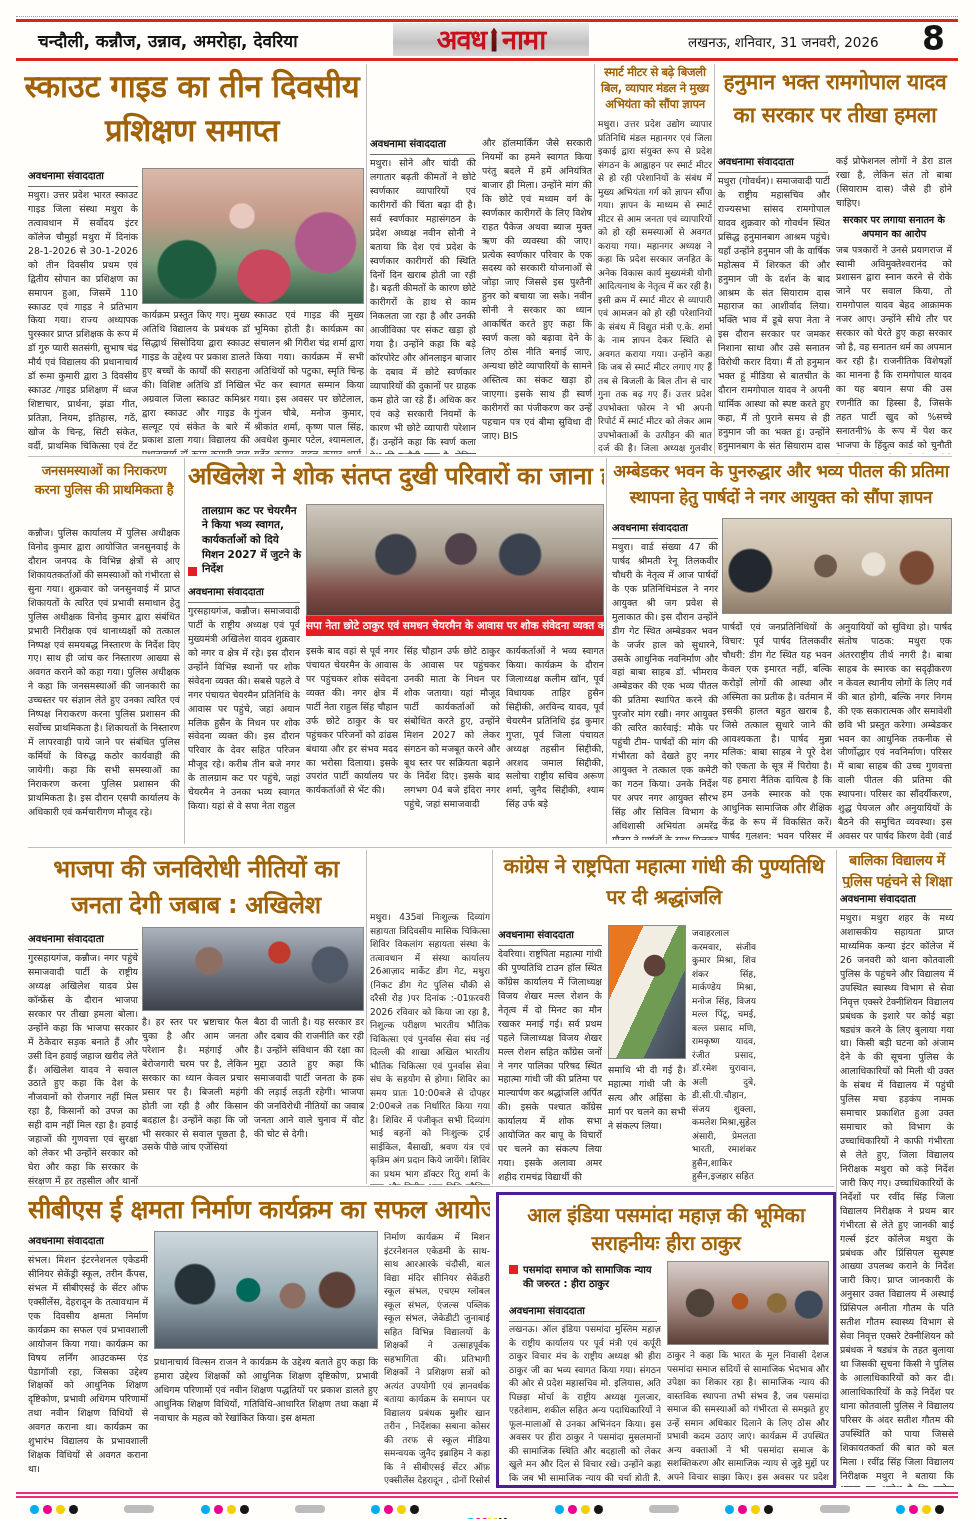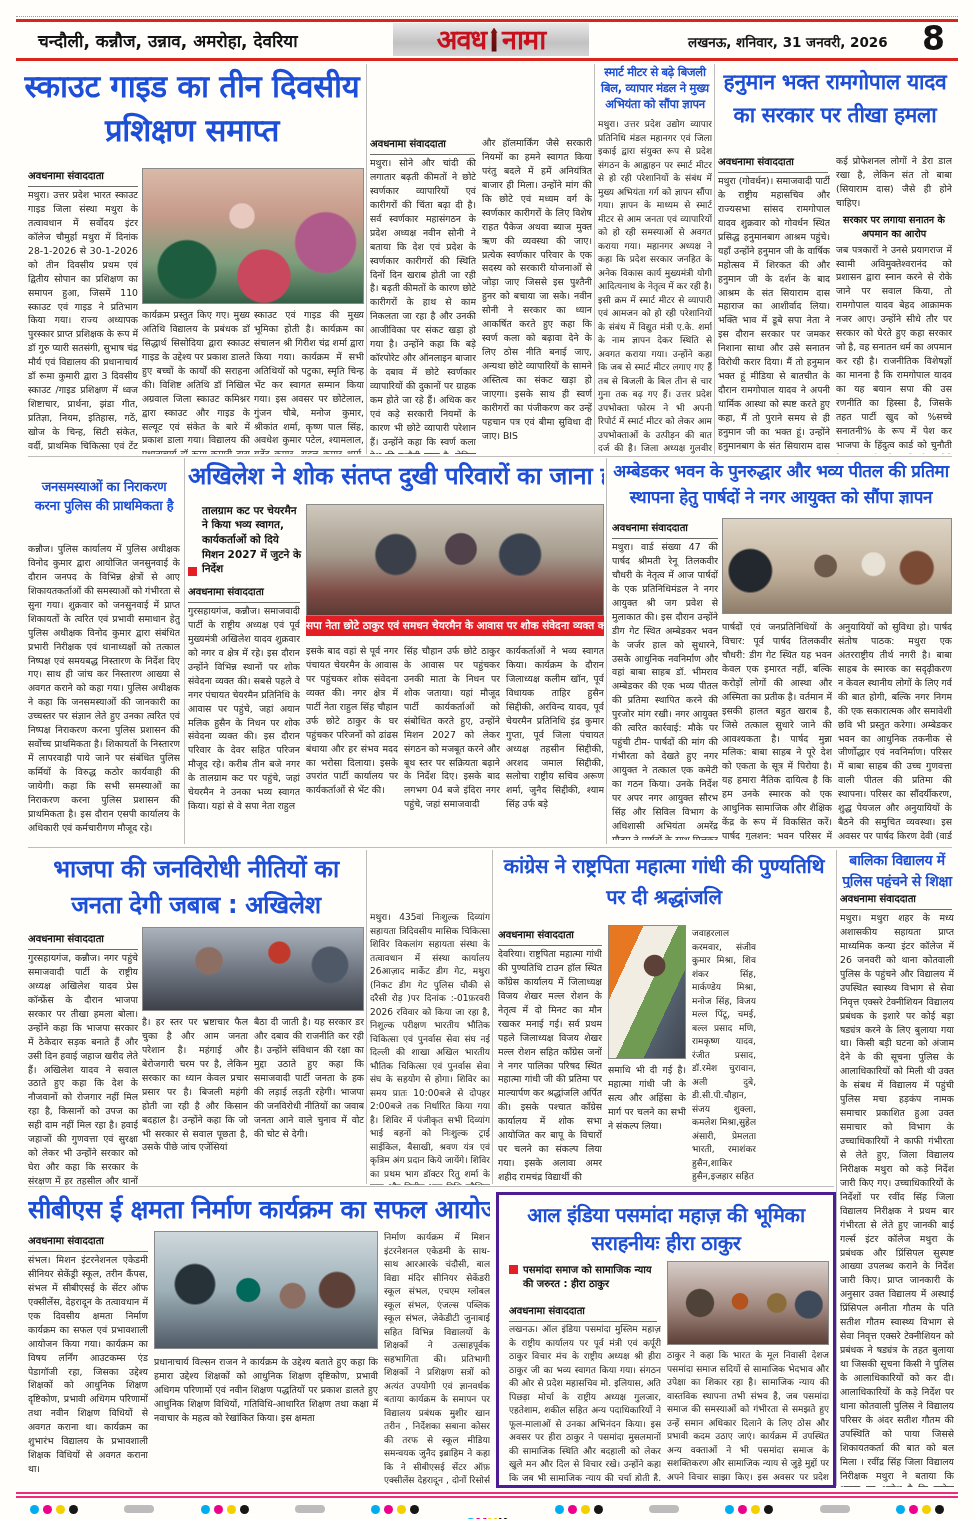--- a/index.html
+++ b/index.html
@@ -1,33 +1,33 @@
 <!DOCTYPE html>
 <html><head>
 <meta charset="utf-8">
 <style>
   html,body{margin:0;padding:0;background:#dedede;}
   .page{position:relative;width:975px;height:1519px;margin:0 auto;background:#fffefa;
         font-family:"DejaVu Sans","Liberation Sans",sans-serif;color:#141414;overflow:hidden;}
   .abs{position:absolute;}
-  .hl{font-weight:700;text-align:center;color:#1d4ed8;overflow:hidden;letter-spacing:-0.3px;line-height:1.35;}
+  .hl{font-weight:700;text-align:center;color:#a16207;overflow:hidden;letter-spacing:-0.3px;line-height:1.35;}
   .nowrap{white-space:nowrap;}
   .body-col{font-size:9.3px;line-height:1.5;text-align:justify;overflow:hidden;color:#232323;}
   .byline{font-weight:700;font-size:10px;border-bottom:1.5px solid #6b6b6b;padding-bottom:4px;overflow:hidden;white-space:nowrap;}
   .photo{border:1px solid #8a8a8a;box-sizing:border-box;}
   .vrule{width:1px;background:#bdbdbd;}
   .hrule{height:1px;background:#bdbdbd;}
   .caption-red{background:#e31e24;color:#fff;font-weight:700;text-align:center;font-size:10.5px;line-height:1.9;overflow:hidden;white-space:nowrap;}
   .bullet-row{display:flex;gap:5px;font-weight:700;font-size:10.5px;line-height:1.4;overflow:hidden;}
   .bullet-sq{width:9px;height:9px;background:#e31e24;flex:none;margin-top:2px;}
   .subhead{font-weight:700;text-align:center;font-size:9.6px;line-height:1.45;margin:3px 0;}
   .stackcol > div{margin-bottom:2px;}
   
   .districts{font-weight:700;font-size:17px;white-space:nowrap;}
-  .dateline{font-weight:700;font-size:13.5px;white-space:nowrap;}
+  .dateline{font-weight:400;font-size:13.5px;white-space:nowrap;}
   .pageno{font-weight:700;font-size:33px;line-height:1;}
   .masthead{background:linear-gradient(180deg,#e9e9e9,#c2c2c2 60%,#d6d6d6);display:flex;align-items:center;justify-content:center;gap:2px;}
   .masthead .mh-txt{color:#c8101c;font-weight:800;font-size:27px;line-height:1;letter-spacing:-1px;}
   .redrule{background:#d9261c;}
   .pinkrule{background:#ee2a7b;}
   .dotted{border-top:1px dotted #9a9a9a;height:0;}
   .cmyk{font-size:12px;font-weight:700;letter-spacing:1px;white-space:nowrap;margin-top:27px;}
   .cmyk .c{color:#00adee}.cmyk .m{color:#ec008c}.cmyk .y{color:#f5d000}.cmyk .k{color:#111}
   .dotsrow{display:flex;align-items:center;justify-content:space-between;}
   .dg{display:flex;gap:4px;}
@@ -92,21 +92,21 @@
     <div class="body-col" style="position:absolute;left:0;top:112px;width:112px;height:280px;">मथुरा (गोवर्धन)। समाजवादी पार्टी के राष्ट्रीय महासचिव और राज्यसभा सांसद रामगोपाल यादव शुक्रवार को गोवर्धन स्थित प्रसिद्ध हनुमानबाग आश्रम पहुंचे। यहाँ उन्होंने हनुमान जी के वार्षिक महोत्सव में शिरकत की और हनुमान जी के दर्शन के बाद आश्रम के संत सियाराम दास महाराज का आशीर्वाद लिया। भक्ति भाव में डूबे सपा नेता ने इस दौरान सरकार पर जमकर निशाना साधा और उसे सनातन विरोधी करार दिया। मैं तो हनुमान भक्त हूं मीडिया से बातचीत के दौरान रामगोपाल यादव ने अपनी धार्मिक आस्था को स्पष्ट करते हुए कहा, मैं तो पुराने समय से ही हनुमान जी का भक्त हूं। उन्होंने हनुमानबाग के संत सियाराम दास महाराज की प्रशंसा करते हुए कहा कि वे एक सच्चे संत हैं और उनमें कोई दिखावा नहीं है। उन्होंने अन्य तथाकथित धर्मगुरुओं पर तंज कसते हुए कहा कि आज के दौर में</div>
     <div class="stackcol" style="position:absolute;left:118px;top:92px;width:116px;height:300px;overflow:hidden;">
       <div class="body-col" style="width:116px;">कई प्रोफेशनल लोगों ने डेरा डाल रखा है, लेकिन संत तो बाबा (सियाराम दास) जैसे ही होने चाहिए।</div>
       <div class="subhead">सरकार पर लगाया सनातन के अपमान का आरोप</div>
       <div class="body-col" style="width:116px;">जब पत्रकारों ने उनसे प्रयागराज में स्वामी अविमुक्तेश्वरानंद को प्रशासन द्वारा स्नान करने से रोके जाने पर सवाल किया, तो रामगोपाल यादव बेहद आक्रामक नजर आए। उन्होंने सीधे तौर पर सरकार को घेरते हुए कहा सरकार जो है, वह सनातन धर्म का अपमान कर रही है। राजनीतिक विशेषज्ञों का मानना है कि रामगोपाल यादव का यह बयान सपा की उस रणनीति का हिस्सा है, जिसके तहत पार्टी खुद को %सच्चे सनातनी% के रूप में पेश कर भाजपा के हिंदुत्व कार्ड को चुनौती देना चाहती है। गोवर्धन जैसे धार्मिक स्थल से सरकार को सनातन विरोधी बताना एक बड़े राजनीतिक संदेश के रूप में देखा जा रहा है।</div>
     </div>
   </div>
 
   <div class="abs hrule" style="left:28px;top:456px;width:924px;"></div>
 
-  <div class="abs" style="left:28px;top:476px;width:152px;height:384px;">
+  <div class="abs" style="left:28px;top:460px;width:152px;height:384px;">
     <div class="hl" style="position:absolute;left:0;top:2px;width:152px;height:58px;font-size:13px;line-height:1.45;">जनसमस्याओं का निराकरण करना पुलिस की प्राथमिकता है</div>
     <div class="body-col" style="position:absolute;left:0;top:66px;width:152px;height:318px;">कन्नौज। पुलिस कार्यालय में पुलिस अधीक्षक विनोद कुमार द्वारा आयोजित जनसुनवाई के दौरान जनपद के विभिन्न क्षेत्रों से आए शिकायतकर्ताओं की समस्याओं को गंभीरता से सुना गया। शुक्रवार को जनसुनवाई में प्राप्त शिकायतों के त्वरित एवं प्रभावी समाधान हेतु पुलिस अधीक्षक विनोद कुमार द्वारा संबंधित प्रभारी निरीक्षक एवं थानाध्यक्षों को तत्काल निष्पक्ष एवं समयबद्ध निस्तारण के निर्देश दिए गए। साथ ही जांच कर निस्तारण आख्या से अवगत कराने को कहा गया। पुलिस अधीक्षक ने कहा कि जनसमस्याओं की जानकारी का उच्चस्तर पर संज्ञान लेते हुए उनका त्वरित एवं निष्पक्ष निराकरण करना पुलिस प्रशासन की सर्वोच्च प्राथमिकता है। शिकायतों के निस्तारण में लापरवाही पाये जाने पर संबंधित पुलिस कर्मियों के विरुद्ध कठोर कार्यवाही की जायेगी। कहा कि सभी समस्याओं का निराकरण करना पुलिस प्रशासन की प्राथमिकता है। इस दौरान एसपी कार्यालय के अधिकारी एवं कर्मचारीगण मौजूद रहे।</div>
   </div>
 
   <div class="abs vrule" style="left:184px;top:458px;height:386px;"></div>
 
   <div class="abs" style="left:188px;top:456px;width:416px;height:388px;">
     <div class="hl nowrap" style="position:absolute;left:0;top:4px;width:416px;height:34px;font-size:24px;">अखिलेश ने शोक संतप्त दुखी परिवारों का जाना हाल</div>
     <div class="bullet-row" style="position:absolute;left:0;top:48px;width:114px;height:72px;align-items:flex-end;">
       <span class="bullet-sq"></span>

